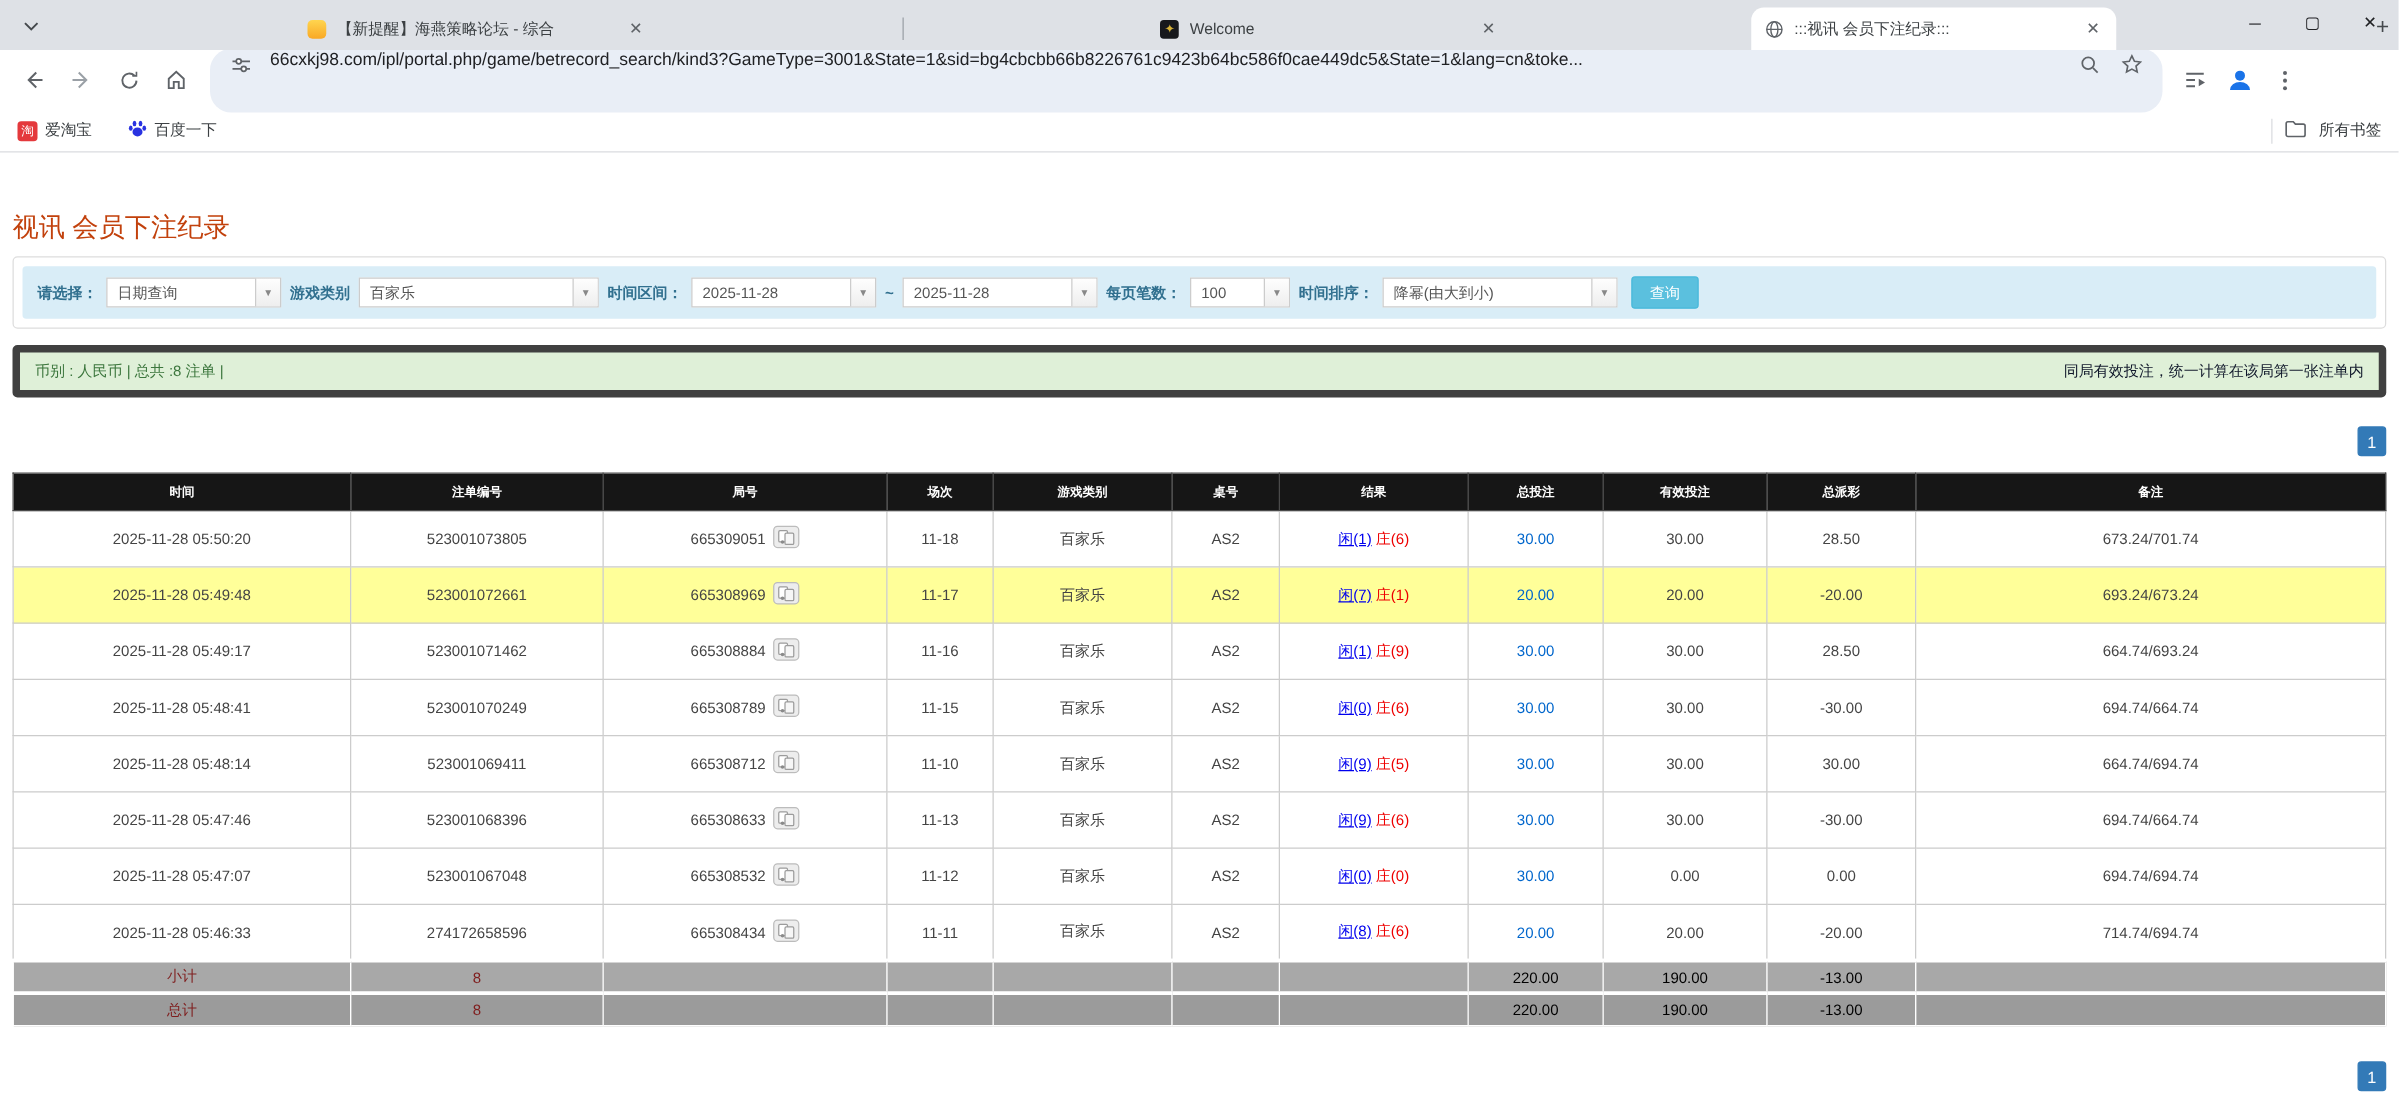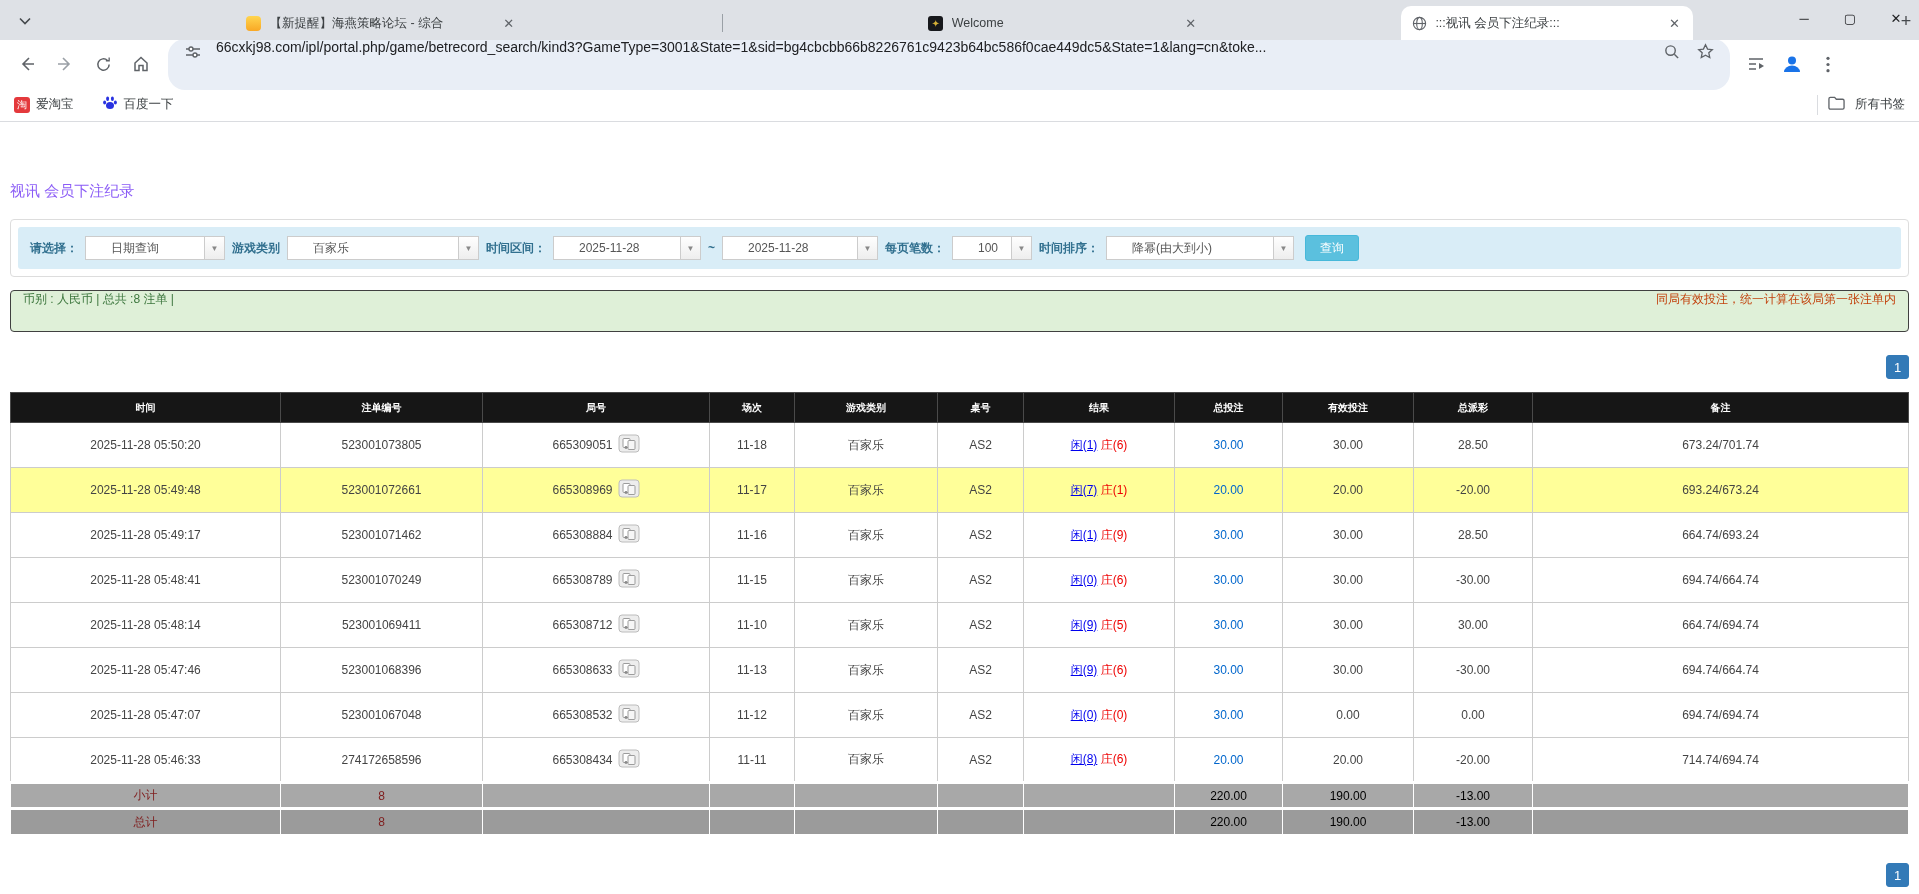--- a/index.html
+++ b/index.html
@@ -28,32 +28,32 @@
   .url-text { flex:1; margin-left:10px; font-size:14px; color:#202124; white-space:nowrap; overflow:hidden; }
   .omni-ic { width:26px; height:26px; display:flex; align-items:center; justify-content:center; color:#5f6368; margin-left:8px; }
   .right-ic { width:32px; height:32px; display:flex; align-items:center; justify-content:center; color:#5f6368; margin-left:4px; }
   .bookmarks { height:34px; background:#fff; border-bottom:1px solid #dadce0; display:flex; align-items:center; padding:0 14px; }
   .bm-item { display:flex; align-items:center; gap:6px; margin-right:28px; font-size:12.5px; color:#3c4043; }
   .bm-tao { width:16px; height:16px; border-radius:3px; background:#e4393c; color:#fff; font-size:10px; display:flex; align-items:center; justify-content:center; }
   .bm-right { margin-left:auto; display:flex; align-items:center; gap:10px; font-size:12.5px; color:#3c4043; }
   .bm-vsep { width:1px; height:20px; background:#dadce0; }
   
   .page { padding:0 10px; }
-  .page-title { margin-top:60px; font-size:15px; color:#8b5cf6; height:22px; }
+  .page-title { margin-top:46px; font-size:21px; color:#c2410c; height:22px; }
   .filter-panel { margin-top:15px; border:1px solid #ddd; border-radius:4px; padding:7px; }
   .filter-bar { background:#d9edf7; border-radius:3px; height:42px; display:flex; align-items:center; padding:0 12px; gap:7px; font-size:12px; }
   .flabel { color:#31708f; font-weight:bold; white-space:nowrap; }
   .sel { height:24px; background:#fff; border:1px solid #ccc; display:flex; align-items:stretch; }
-  .sel .val { padding:0 25px; color:#555; flex:1; display:flex; align-items:center; white-space:nowrap; overflow:hidden; }
+  .sel .val { padding:0 8px; color:#555; flex:1; display:flex; align-items:center; white-space:nowrap; overflow:hidden; }
   .sel .arr { width:20px; border-left:1px solid #ccc; background:linear-gradient(#fefefe,#eee); display:flex; align-items:center; justify-content:center; color:#888; font-size:8px; }
   .tilde { color:#31708f; font-weight:bold; }
   .btn-search { background:#5bc0de; border:1px solid #46b8da; color:#fff; font-size:12px; height:26px; padding:0 14px; border-radius:3px; margin-left:4px; }
-  .summary-bar { margin-top:13px; height:42px; background:#dff0d8; border:1px solid #404040; border-radius:4px; display:flex; justify-content:space-between; align-items:flex-start; padding:0 12px; font-size:12px; }
+  .summary-bar { margin-top:13px; height:42px; background:#dff0d8; border:6px solid #404040; border-radius:4px; display:flex; justify-content:space-between; align-items:center; padding:0 12px; font-size:12px; }
   .summary-left { color:#3c763d; }
-  .summary-right { color:#c2410c; }
+  .summary-right { color:#0f172a; }
   .pag-row { margin-top:23px; display:flex; justify-content:flex-end; height:24px; }
   .pag-row.bottom { margin-top:28px; }
   .page-btn { min-width:23px; height:24px; background:#337ab7; border:1px solid #337ab7; border-radius:3px; color:#fff; font-size:13px; display:flex; align-items:center; justify-content:center; padding:0 6px; }
   table.bet { margin-top:13px; width:1898px; border-collapse:collapse; table-layout:fixed; text-align:center; font-size:12px; }
   table.bet th { background:#161616; color:#fff; height:30px; font-size:10px; font-weight:bold; border:1px solid #4a4a4a; }
   table.bet td { height:45px; border:1px solid #ccc; color:#444; background:#fff; }
   tr.highlight td { background:#ffff99; }
   .res-p { color:#0000ee;text-decoration:underline; }
   .res-b { color:#ee0000; }
   .bet-link { color:#0066cc; }

